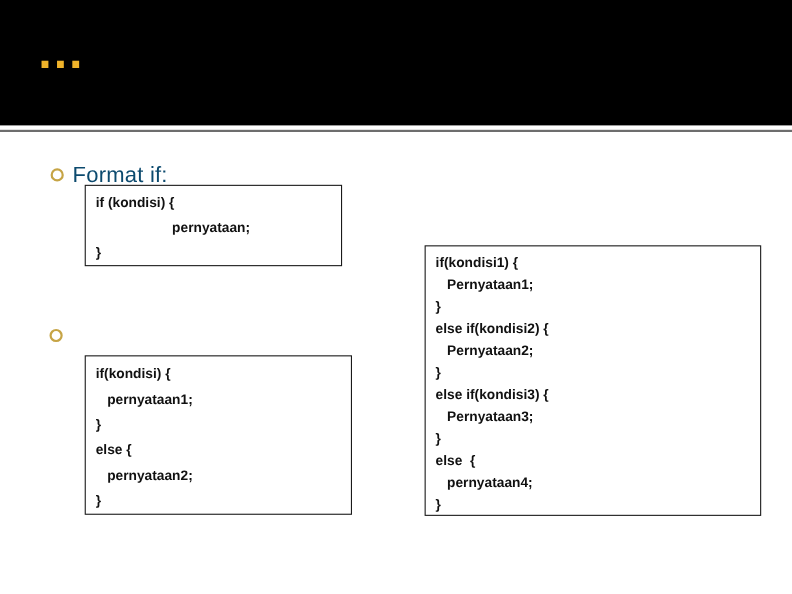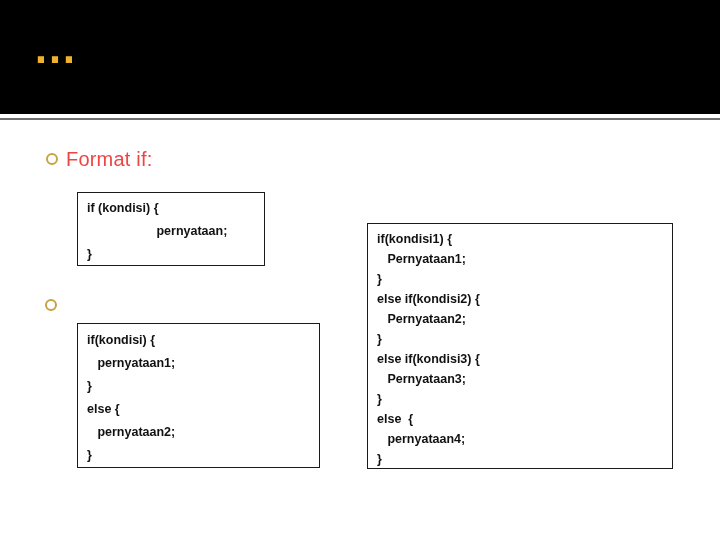--- a/index.html
+++ b/index.html
@@ -37,53 +37,53 @@
     position: absolute;
     width: 8px; height: 8px;
     border: 2px solid #c6a445;
     border-radius: 50%;
     background: #ffffff;
   }
   .bullet.b1 { left: 46px; top: 153px; }
   .bullet.b2 { left: 45px; top: 299px; }
   .heading {
     position: absolute;
-    color: #ef4444;
+    color: #0c4a6e;
     font-size: 20px;
     letter-spacing: 0.2px;
     white-space: nowrap;
   }
   .heading.h1 { left: 66px; top: 148px; }
   .heading.h2 { left: 66px; top: 294px; }
   .codebox {
     position: absolute;
     box-sizing: border-box;
     background: #ffffff;
     border: 1px solid #1a1a1a;
     color: #111111;
     font-weight: bold;
     font-size: 12.5px;
     white-space: pre;
     overflow: hidden;
   }
   .codebox .code-line { white-space: pre; }
   .box1 {
-    left: 77px; top: 192px;
-    width: 188px; height: 74px;
+    left: 77px; top: 168px;
+    width: 234px; height: 74px;
     padding: 4px 14px 0 9px;
   }
   .box1 .code-line { line-height: 23px; }
   .box2 {
     left: 77px; top: 323px;
     width: 243px; height: 145px;
     padding: 5px 0 0 9px;
   }
   .box2 .code-line { line-height: 23px; }
   .box3 {
-    left: 367px; top: 223px;
+    left: 386px; top: 223px;
     width: 306px; height: 246px;
     padding: 5px 0 0 9px;
   }
   .box3 .code-line { line-height: 20px; }
 </style>
 </head>
 <body>
 
 <div class="slide">
 

